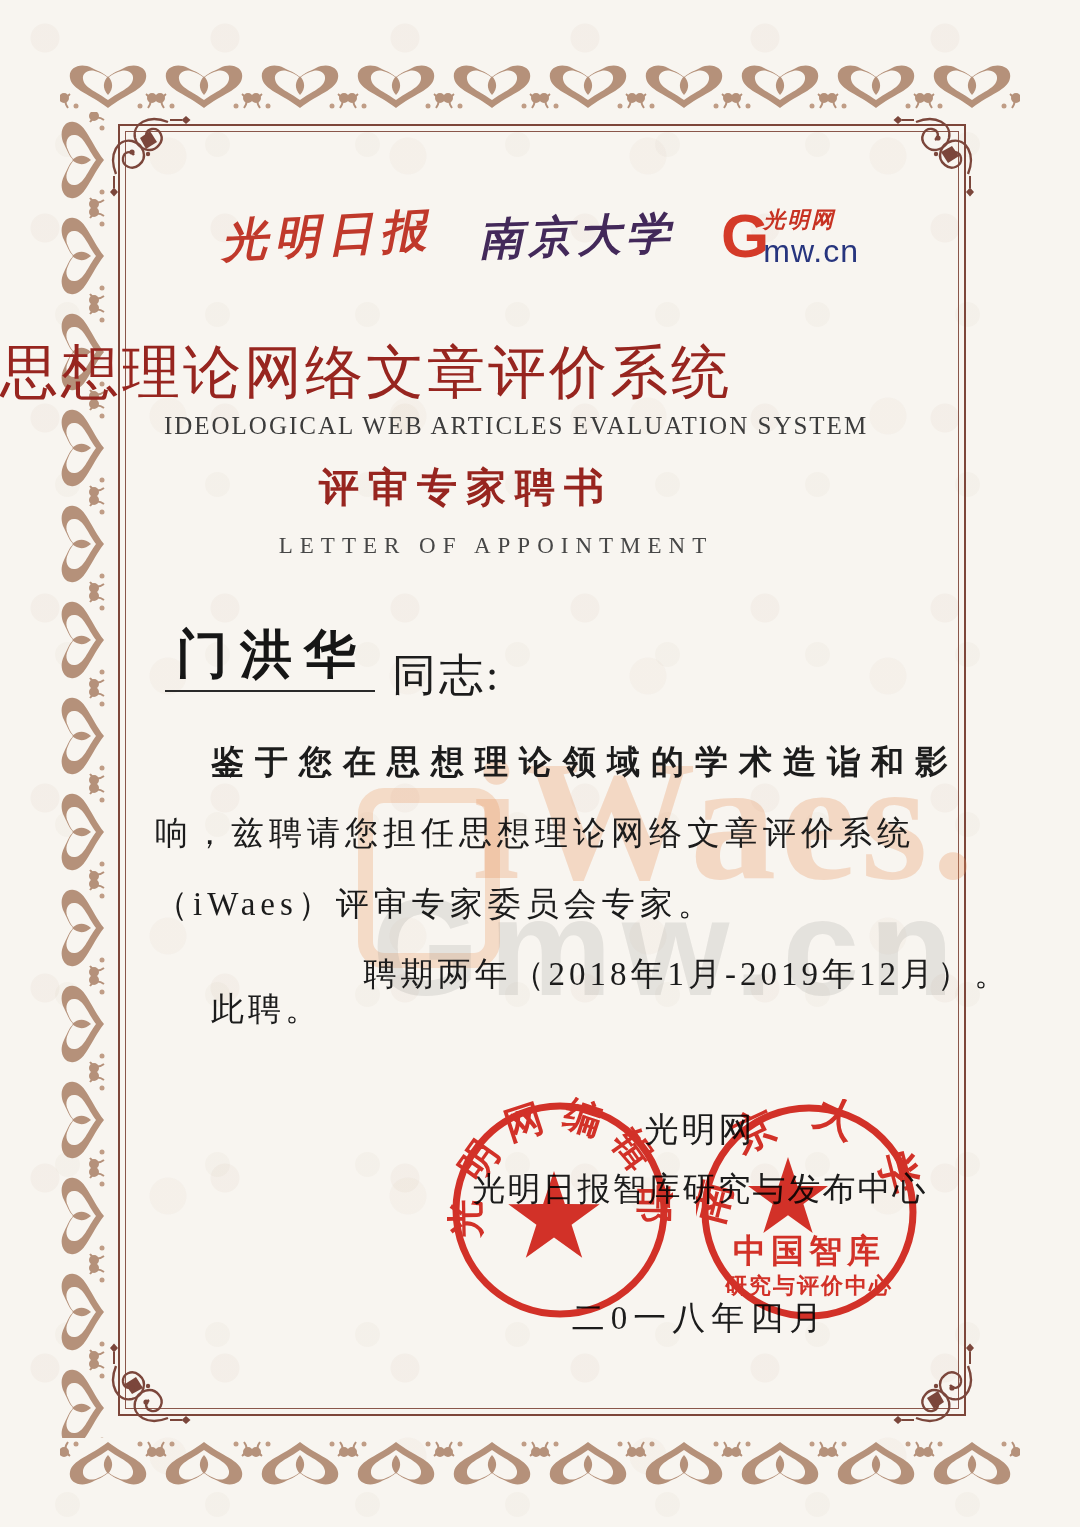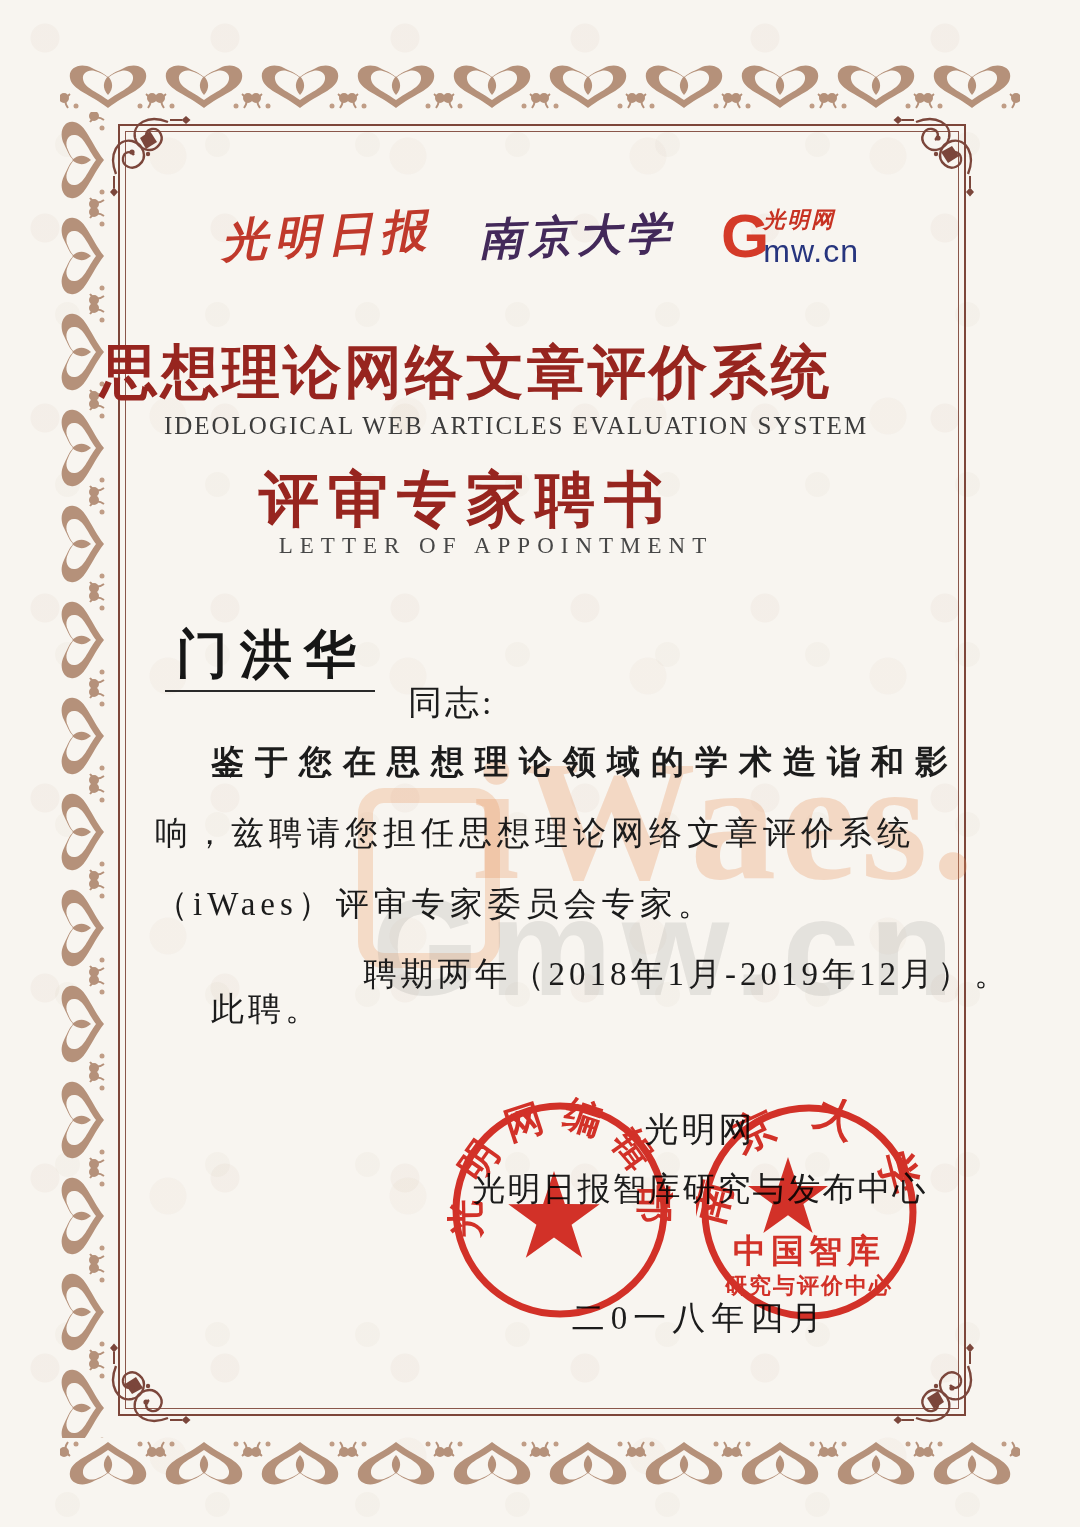--- a/index.html
+++ b/index.html
@@ -36,27 +36,27 @@
   .wm-iwaes{left:472px;top:722px;font-size:172px;font-weight:700;color:rgba(233,150,95,.30);letter-spacing:4px;font-family:"Liberation Serif",serif;}
   .wm-gmw{left:372px;top:868px;font-size:138px;font-weight:700;color:rgba(150,148,145,.20);letter-spacing:10px;font-family:"Liberation Sans","DejaVu Sans",sans-serif;}
   .logos{left:0;top:205px;width:1080px;display:flex;justify-content:center;align-items:center;gap:46px;z-index:3;}
   .logo-gmd{font-size:46px;font-weight:900;font-style:italic;color:#c0392b;letter-spacing:7px;transform:rotate(-3deg);}
   .logo-nju{font-size:44px;font-weight:900;font-style:italic;color:#43295a;letter-spacing:5px;transform:rotate(-2deg);}
   .logo-gmw{display:flex;align-items:center;}
   .logo-gmw-g{font-size:62px;font-weight:900;color:#d43a28;line-height:1;font-family:"Liberation Sans",sans-serif;}
   .logo-gmw-col{display:flex;flex-direction:column;margin-left:-6px;}
   .logo-gmw-cal{font-size:22px;font-weight:900;font-style:italic;color:#c73222;letter-spacing:2px;}
   .logo-gmw-cn{font-size:32px;font-weight:400;color:#27357e;letter-spacing:1px;font-family:"Liberation Sans",sans-serif;line-height:1;}
-  .title-zh{left:0;top:334px;width:932px;text-align:center;font-size:58px;font-weight:700;color:#97251f;letter-spacing:3px;z-index:3;}
+  .title-zh{left:0;top:334px;width:932px;text-align:left;font-size:58px;font-weight:400;color:#97251f;letter-spacing:3px;z-index:3;}
   .title-en{left:0;top:412px;width:1032px;text-align:center;font-size:25px;color:#3c3c3c;letter-spacing:2px;z-index:3;}
-  .sub-zh{left:0;top:460px;width:932px;text-align:center;font-size:60px;font-weight:900;color:#97251f;letter-spacing:9px;z-index:3;}
+  .sub-zh{left:0;top:460px;width:932px;text-align:center;font-size:40px;font-weight:900;color:#97251f;letter-spacing:9px;z-index:3;}
   .sub-en{left:0;top:533px;width:992px;text-align:center;font-size:23px;color:#474747;letter-spacing:7px;z-index:3;}
   .name{left:176px;top:620px;font-size:52px;font-weight:900;color:#161616;letter-spacing:12px;z-index:3;}
   .name-underline{left:165px;top:690px;width:210px;height:2px;background:#2a2a2a;z-index:3;}
-  .salutation{left:392px;top:680px;font-size:34px;color:#1d1d1d;letter-spacing:3px;z-index:3;margin-left:16px;}
+  .salutation{left:392px;top:646px;font-size:44px;color:#1d1d1d;letter-spacing:3px;z-index:3;}
   .bodyline{left:155px;width:800px;font-size:33px;color:#1c1c1c;z-index:3;white-space:nowrap;}
   .bl1{top:740px;padding-left:56px;letter-spacing:11px;font-weight:bold;}
   .bl2{top:811px;letter-spacing:5px;}
   .bl3{top:882px;letter-spacing:5px;}
   .bl4{top:952px;padding-left:56px;letter-spacing:4px;text-align:right;}
   .bl5{top:987px;padding-left:56px;letter-spacing:4px;}
   .sig{left:320px;width:760px;text-align:center;color:#1c1c1c;z-index:3;white-space:nowrap;}
   .sg1{top:1107px;font-size:34px;letter-spacing:3px;}
   .sg2{top:1167px;font-size:33px;letter-spacing:2px;}
   .sg3{top:1232px;font-size:33px;letter-spacing:2px;}

